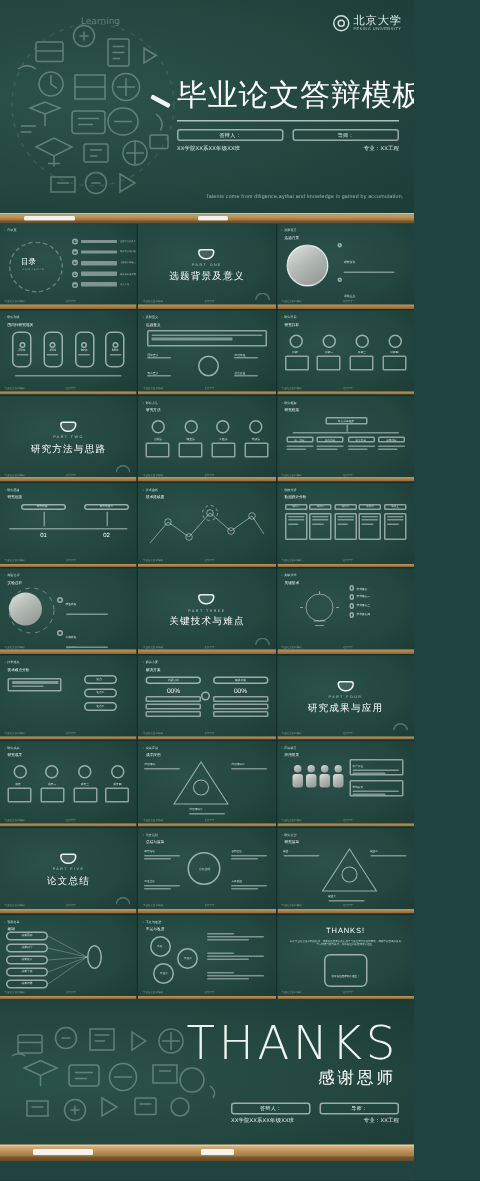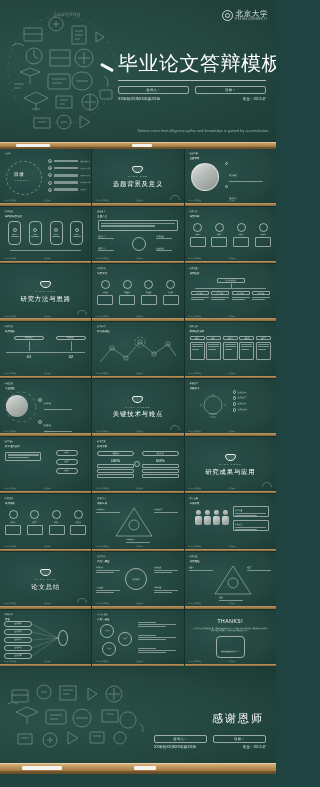--- a/index.html
+++ b/index.html
@@ -977,20 +977,21 @@
         <circle cx="48" cy="64" r="7"></circle>
           <path d="M45 64h6M48 61v6"></path>
         <path d="M66 56l10 6-10 6z"></path>
         <rect x="88" y="56" width="14" height="11" rx="1"></rect>
           <path d="M91 60h8"></path>
         <circle cx="118" cy="62" r="6"></circle>
         <path d="M6 28c3-2 6-2 9 0"></path>
           <path d="M138 48c3 2 4 5 2 8"></path>
       </svg>
     </div>
+    <div class="thanks-title">THANKS</div>
     <div class="thanks-sub">感谢恩师</div>
     <div class="thanks-meta">
       <div class="meta-row">
         <div class="meta-box">
           <span>答辩人：</span>
         </div>
         <div class="meta-box">
           <span>导师：</span>
         </div>
       </div>

